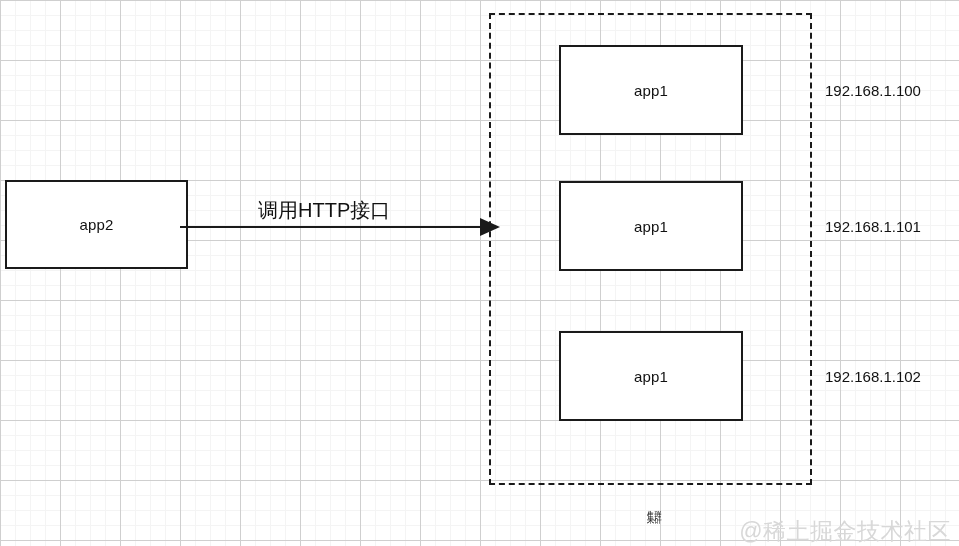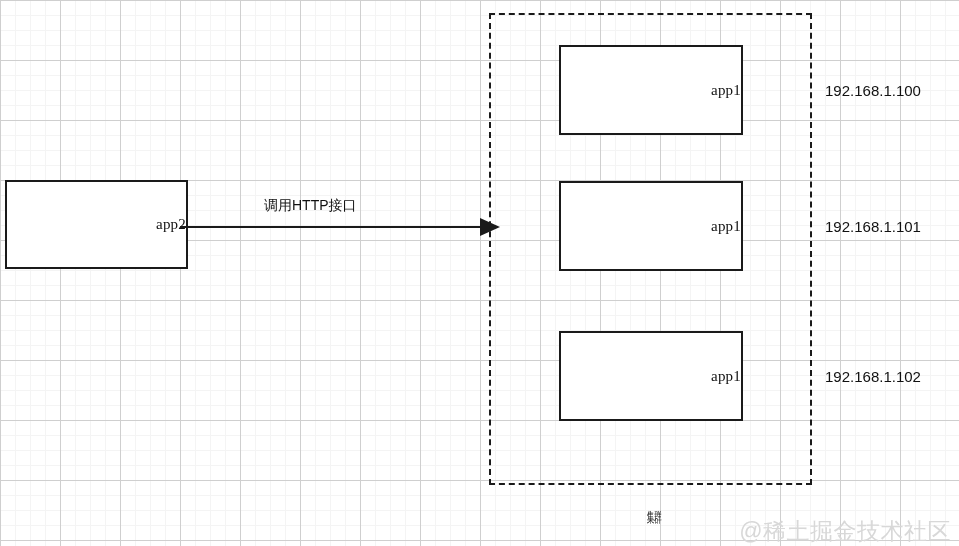--- a/index.html
+++ b/index.html
@@ -24,25 +24,24 @@
   }
 
   
   .node-box {
     position: absolute;
     box-sizing: border-box;
     background: #ffffff;
     border: 2px solid #1a1a1a;
     display: flex;
     align-items: center;
-    justify-content: flex-end;
+    justify-content: center;
     color: #111111;
     font-size: 15px;
     letter-spacing: .2px;
-    font-family: Liberation Serif, serif;
   }
 
   #app2-box   { left: 5px;   top: 180px; width: 183px; height: 89px; }
   #app1-box-0 { left: 559px; top: 45px;  width: 184px; height: 90px; }
   #app1-box-1 { left: 559px; top: 181px; width: 184px; height: 90px; }
   #app1-box-2 { left: 559px; top: 331px; width: 184px; height: 90px; }
 
   
   #cluster-box {
     position: absolute;
@@ -76,23 +75,23 @@
     position: absolute;
     left: 180px;
     top: 206px;
     width: 320px;
     height: 42px;
     overflow: visible;
   }
 
   #arrow-label {
     position: absolute;
-    left: 264px;
+    left: 258px;
     top: 197px;
-    font-size: 14px;
+    font-size: 20px;
     color: #111111;
     white-space: nowrap;
   }
 
   
   .ip-label {
     position: absolute;
     left: 818px;
     font-size: 15px;
     color: #111111;

